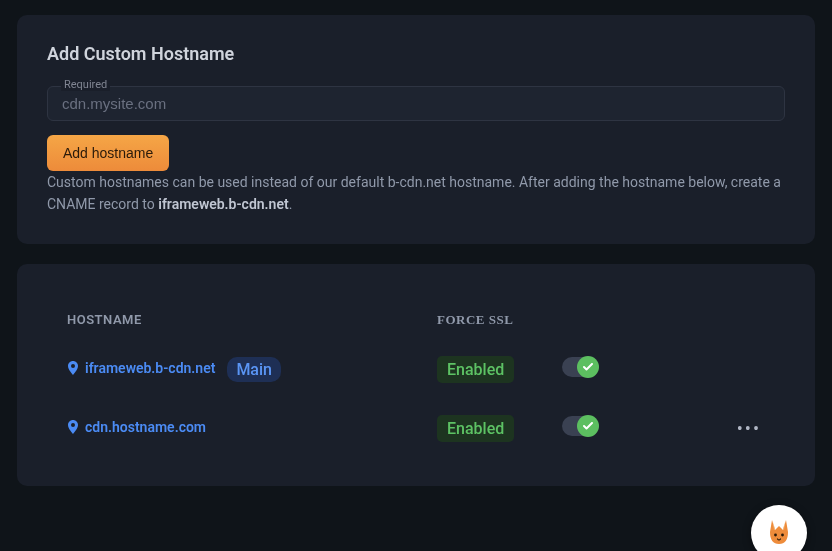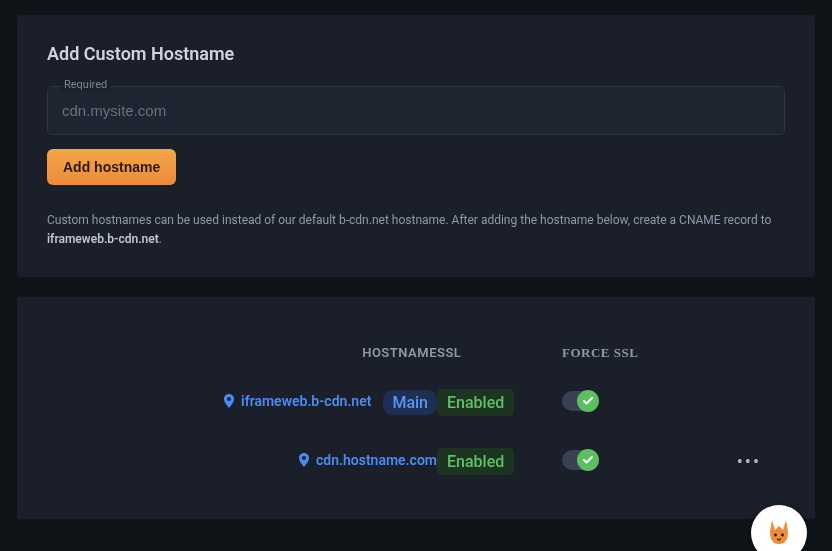--- a/index.html
+++ b/index.html
@@ -7,21 +7,21 @@
       background: #0f1419;
       font-family: -apple-system, BlinkMacSystemFont, 'Segoe UI', Roboto, sans-serif;
       color: #c8ccd4;
       padding: 15px 17px;
       width: 832px;
       height: 551px;
       position: relative;
     }
     .panel {
       background: #1a1f2a;
-      border-radius: 3px;
+      border-radius: 10px;
       padding: 28px 30px;
       margin-bottom: 20px;
     }
     .panel-title {
       font-size: 18px;
       font-weight: 600;
       color: #d0d4dc;
       margin-bottom: 22px;
     }
     .input-wrapper {
@@ -36,57 +36,56 @@
       padding: 0 3px;
       font-size: 11px;
       color: #808592;
       z-index: 1;
     }
     .text-input {
       width: 100%;
       background: #1e2430;
       border: 1px solid #2e3442;
       border-radius: 6px;
-      padding: 15px 14px;
+      padding: 8px 14px;
       font-size: 15px;
       color: #c8ccd4;
       outline: none;
     }
     .text-input::placeholder {
       color: #6a7080;
     }
     .btn-primary {
       background: linear-gradient(180deg, #f5a646, #ed8b3a);
       border: none;
       border-radius: 6px;
       padding: 10px 16px;
       font-size: 14px;
-      font-weight: 700;
+      font-weight: 400;
       color: #2a1a0a;
       cursor: pointer;
     }
     .help-text {
-      margin-top: 26px;
-      font-size: 12px;
+      font-size: 14px;
       line-height: 1.6;
       color: #9099aa;
     }
     .help-text b { color: #c0c6d2; font-weight: 600; }
     .table-wrapper { margin-top: 8px; }
     .thead {
       display: flex;
       padding: 12px 20px;
     }
     .thead .col {
       font-size: 13px;
       font-weight: 600;
       letter-spacing: 0.5px;
       color: #9099aa;
     }
-    .col-hostname { flex: 0 0 370px; text-align: right; }
+    .col-hostname { flex: 0 0 370px; }
     .col-ssl { flex: 0 0 125px; }
     .col-force { flex: 0 0 150px; font-family: Liberation Serif, serif; }
     .col-actions { flex: 1; text-align: right; }
     .trow {
       display: flex;
       align-items: center;
       padding: 16px 20px;
       min-height: 58px;
     }
     .hostname-link {
@@ -189,21 +188,20 @@
   <p class="help-text">
     <span>Custom hostnames can be used instead of our default b-cdn.net hostname. After adding the hostname below, create a CNAME record to </span><b>iframeweb.b-cdn.net</b><span>.</span>
   </p>
 </div>
 
 <div class="panel">
 
   <div class="table-wrapper">
     <div class="thead">
       <div class="col col-hostname">HOSTNAME</div>
-      <div class="col col-ssl">SSL</div>
       <div class="col col-force">FORCE SSL</div>
       <div class="col col-actions"></div>
     </div>
 
     <div class="trow">
       <div class="col-hostname">
         <a href="#" class="hostname-link">
           <span class="map-pin">
             <svg width="10" height="14" viewBox="0 0 10 14">
                 <path d="M5 0C2.2 0 0 2.2 0 5c0 3.5 5 9 5 9s5-5.5 5-9c0-2.8-2.2-5-5-5zm0 7a2 2 0 110-4 2 2 0 010 4z" fill="#4b8bf4"></path>

